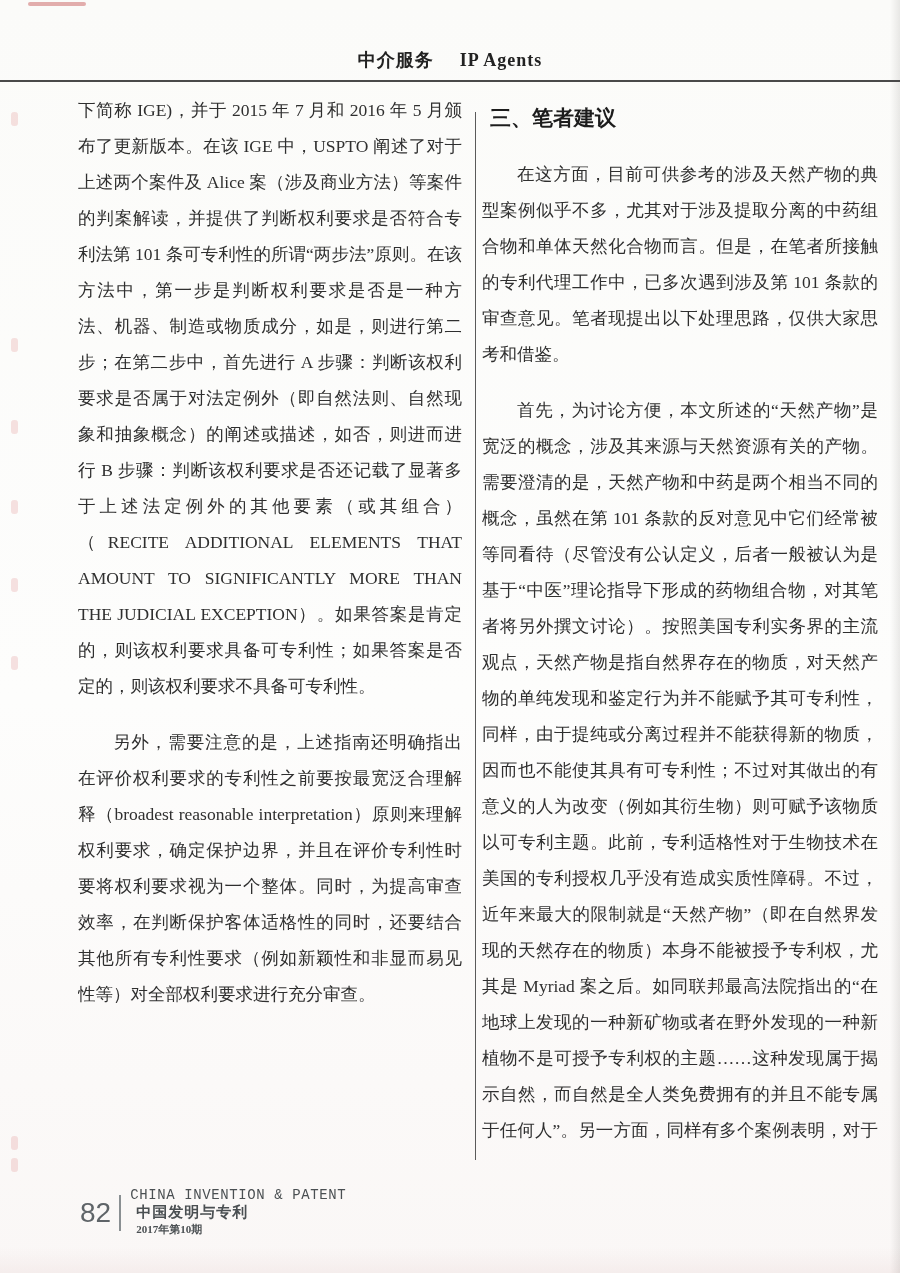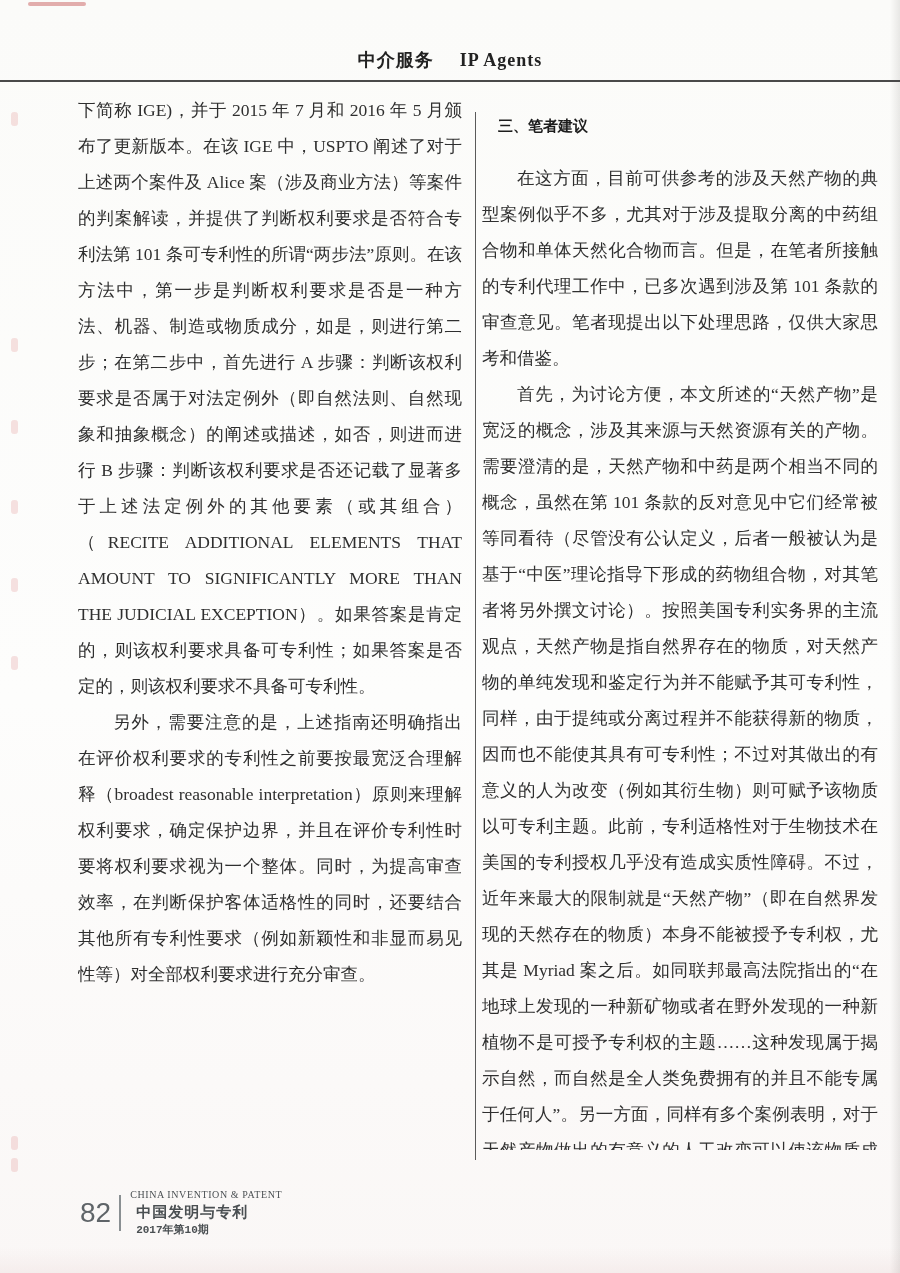--- a/index.html
+++ b/index.html
@@ -43,55 +43,55 @@
     background: #4a4a4a;
   }
   .column {
     position: absolute; top: 92px; height: 1058px; overflow: hidden;
     font-size: 17.5px; line-height: 36px;
     text-align: justify;
   }
   .col-left  { left: 78px;  width: 384px; }
   .col-right { left: 482px; width: 396px; }
   .column p { margin: 0; }
-  .column p.indent { text-indent: 2em; }
+  .column p.indent { text-indent: 2em; margin-top: 20px; }
   .column h2, .column h3 {
-    margin: 16px; font-size: 15px; line-height: 36px; font-weight: 700; color: #1c1c1c;
+    margin: 8px; font-size: 21px; line-height: 36px; font-weight: 700; color: #1c1c1c;
     font-family: "Liberation Sans", sans-serif;
   }
   .column h3 { text-indent: 2em; }
   .column-divider {
     position: absolute; left: 475px; top: 112px; width: 1px; height: 1048px;
     background: #5a5a5a;
   }
   .footer {
     position: absolute; left: 80px; top: 1188px;
     display: flex; align-items: center;
   }
   .footer .pagenum {
     font-family: "Liberation Sans", sans-serif;
     font-size: 28px; color: #5f6468; line-height: 34px;
   }
   .footer .foot-divider {
     width: 2px; height: 36px; background: #8a8f92; margin: 0 9px 0 8px;
   }
   .footer .journal { display: flex; flex-direction: column; justify-content: center; }
   .footer .journal-en {
-    font-family: Liberation Serif, serif;
-    font-size: 10px; letter-spacing: 0.6px; color: #4a4f52; line-height: 14px;
+    font-family: Liberation Mono, monospace;
+    font-size: 14px; letter-spacing: 0.6px; color: #4a4f52; line-height: 14px;
     font-variant: small-caps;
   }
   .footer .journal-zh-row { display: flex; align-items: baseline; flex-direction: column; }
   .footer .journal-zh {
     font-size: 15px; font-weight: 700; color: #4a4f52; line-height: 20px;
     font-family: "Liberation Sans", sans-serif; letter-spacing: 1px;
   }
   .footer .issue {
     font-size: 11px; font-weight: 700; color: #4a4f52; margin-left: 6px;
-    font-family: Liberation Mono, monospace;
+    font-family: Liberation Serif, serif;
   }
 </style>
 </head>
 <body>
 
 <div class="page">
 
   <div class="edge-right"></div>
   <div class="edge-bottom"></div>
   <div class="red-dash-top"></div>

